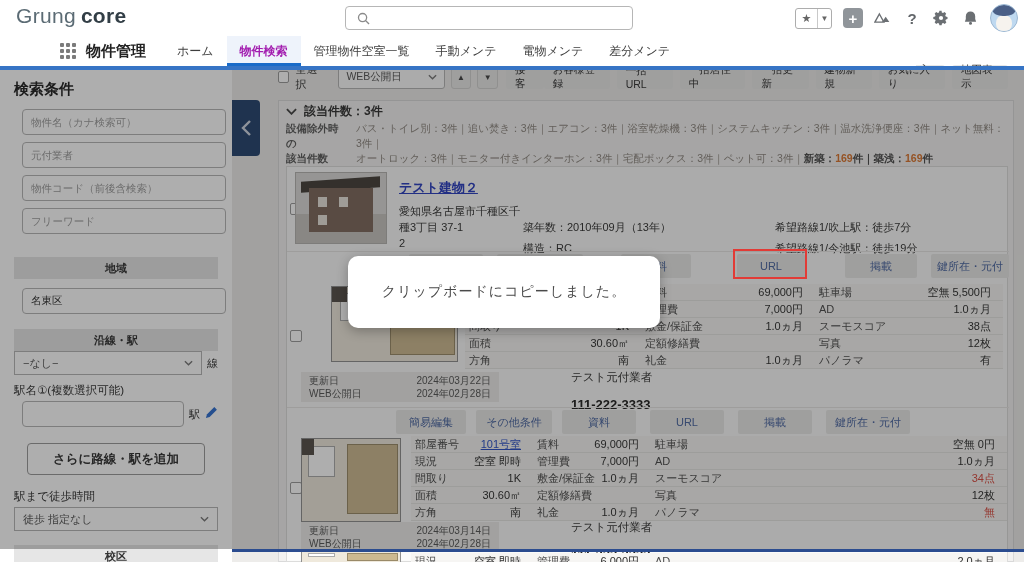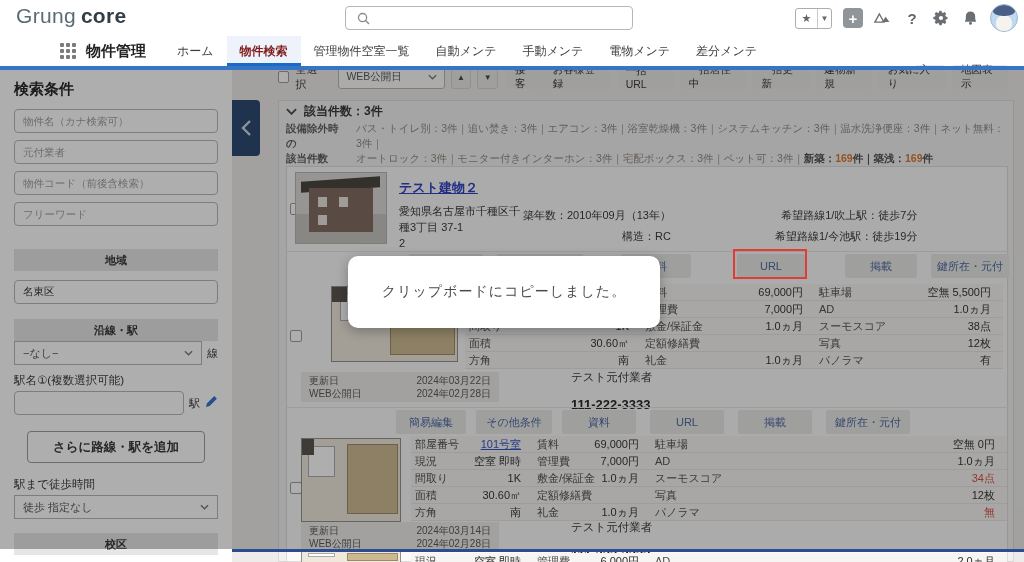--- a/index.html
+++ b/index.html
@@ -25,27 +25,27 @@
   .avatar { width:28px; height:28px; border-radius:50%; background:#bfd9f0; border:1px solid #9db8d2; position:relative; overflow:hidden; }
   .avatar .face { position:absolute; left:18%; top:40%; width:64%; height:64%; background:#f6f3ee; border-radius:50%; }
   .avatar .hood { position:absolute; left:6%; top:0; width:88%; height:42%; background:#4a5f86; border-radius:50% 50% 45% 45%; }
 
   
   .navbar { position:absolute; left:0; top:36px; width:916px; height:30px; background:#fff; display:flex; align-items:stretch; z-index:10;padding-left:48px; }
   .waffle { display:grid; grid-template-columns:repeat(3,4px); grid-gap:2px; align-self:center; margin:0 10px 0 12px; }
   .waffle i { width:4px; height:4px; background:#7b7b7b; border-radius:1px; }
   .appname { font-size:15px; font-weight:bold; color:#222; align-self:center; margin-right:18px; }
   .tab { display:flex; align-items:center; padding:0 13px; font-size:12px; color:#3e3e3e; }
-  .tab.active { background:#eef3fb; box-shadow:inset 0 -3px 0 #1a6bc8; color:#7f1d1d; font-weight:bold; }
+  .tab.active { background:#eef3fb; box-shadow:inset 0 -3px 0 #1a6bc8; color:#a21caf; font-weight:bold; }
   .bluebar { position:absolute; left:0; top:66px; width:1024px; height:4px; background:#3674c5; z-index:10; }
 
   
   .sidebar { position:absolute; left:0; top:70px; width:232px; height:492px; background:#fff; padding:8px 14px; }
   .sbtitle { font-size:15px; font-weight:bold; color:#222; margin:2px 0 10px; }
-  .sbin { width:100%; height:24px; border:1px solid #b5b5b5; border-radius:4px; font-size:10.5px; padding:0 8px; color:#333; margin-bottom:7px; background:#fff; outline:none; }
+  .sbin { width:100%; height:24px; border:1px solid #b5b5b5; border-radius:4px; font-size:10.5px; padding:12px 8px; color:#333; margin-bottom:7px; background:#fff; outline:none;margin-left:8px; }
   .sbin::placeholder { color:#9c9c9c; }
   .sbsec { height:22px; background:#e6e6e6; display:flex; align-items:center; justify-content:center; font-size:11px; font-weight:bold; color:#333; }
   .sblabel { font-size:11.5px; color:#333; margin:8px 0 3px; }
   .sbselect { height:24px; border:1px solid #b5b5b5; border-radius:0; background:#fff; display:flex; align-items:center; justify-content:space-between; padding:0 8px; font-size:11px; color:#555; }
   .railrow, .strow { display:flex; align-items:center; gap:5px; }
   .railrow .sbselect { flex:1; }
   .strow .sbin { flex:1; margin-bottom:0; }
   .suffix { font-size:11px; color:#333; }
   .addbtn { margin:16px auto 0; width:178px; height:32px; border:1px solid #999; border-radius:4px; background:#fff; font-size:12.5px; font-weight:bold; color:#333; display:flex; align-items:center; justify-content:center; }
   .mt14 { margin-top:14px; }
@@ -69,21 +69,21 @@
   .segorange { color:#d9742e; font-weight:bold; }
 
   
   .bcard { position:absolute; left:286px; top:166px; width:722px; height:396px; background:#fbfbfa; border:1px solid #dcdcdb; z-index:2; }
   .photo { position:absolute; left:8px; top:5px; width:92px; height:72px; background:linear-gradient(#dbdad8 0 58%, #c7c4c0 58% 100%); border:1px solid #b5b3b0; overflow:hidden; }
   .photo .roof { position:absolute; left:6%; top:8%; width:88%; height:16%; background:#46413b; transform:skewY(-4deg); }
   .photo .house { position:absolute; left:14%; top:22%; width:72%; height:62%; background:#7e6a5d; }
   .photo .win { position:absolute; width:10%; height:14%; background:#e8e4dd; }
   .btitle { position:absolute; left:112px; top:12px; font-size:13px; font-weight:bold; color:#2b3fc0; text-decoration:underline; }
   .baddr { position:absolute; left:112px; top:36px; width:122px; font-size:11px; color:#333; line-height:16px; }
-  .binfo { position:absolute; top:38px; font-size:11px; color:#333; line-height:21px;text-align:right; }
+  .binfo { position:absolute; top:50px; font-size:11px; color:#333; line-height:21px; }
   .bi2 { left:236px; } .bi3 { left:488px; }
   .unit { position:absolute; left:0; width:722px; }
   .u1 { top:84px; height:156px; border-top:1px solid #e7e6e4; }
   .u2 { top:240px; height:144px; border-top:1px solid #e7e6e4; }
   .u3 { top:384px; height:12px; }
   .ubtn { position:absolute; top:2px; height:24px; background:#e9e8e7; border-radius:2px; color:#4a66a0; font-size:11px; display:flex; align-items:center; justify-content:center; }
   .fp { position:absolute; background:#efe9dc; border:1px solid #8f8f8f; overflow:hidden; }
   .fp .big { position:absolute; right:2%; top:6%; width:52%; height:86%; background:#cdb990; border:1px solid #9a8a68; }
   .fp .rm { position:absolute; left:6%; top:8%; width:28%; height:38%; background:#fff; border:1px solid #aaa; }
   .fp .dk { position:absolute; left:0; top:0; width:12%; height:20%; background:#55504a; }
@@ -167,21 +167,20 @@
         <i></i>
         <i></i>
         <i></i>
         <i></i>
         <i></i>
       </div>
     <div class="appname">物件管理</div>
     <div class="tab">ホーム</div>
     <div class="tab active">物件検索</div>
     <div class="tab">管理物件空室一覧</div>
-    <div class="tab">自動メンテ</div>
     <div class="tab">手動メンテ</div>
     <div class="tab">電物メンテ</div>
     <div class="tab">差分メンテ</div>
   </div>
   <div class="bluebar"></div>
 
   <div class="sidebar">
     <div class="sbtitle">検索条件</div>
     <input class="sbin" placeholder="物件名（カナ検索可）" style="">
     <input class="sbin" placeholder="元付業者" style="">

